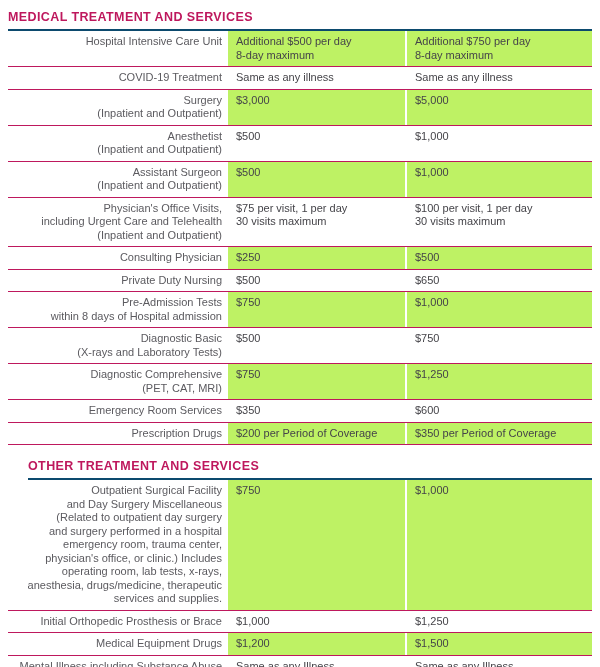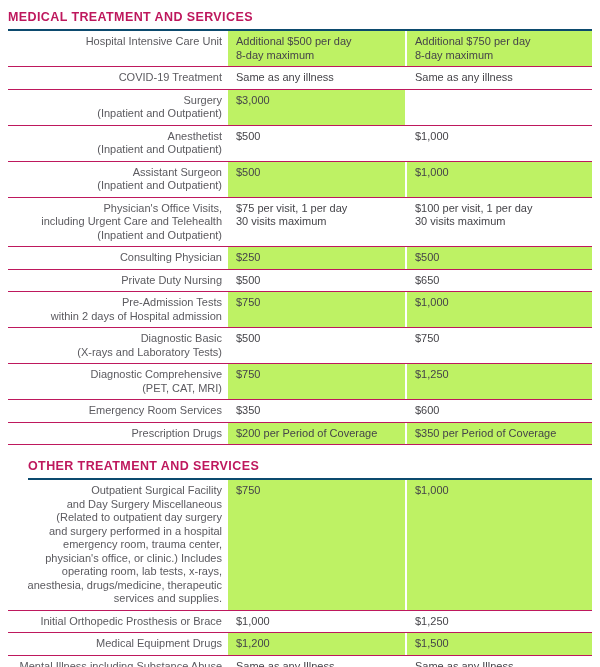--- a/index.html
+++ b/index.html
@@ -80,20 +80,21 @@
       </div>
       <div class="row">
         <div class="col col-label">COVID-19 Treatment</div>
         <div class="col col-val col-val1">Same as any illness</div>
         <div class="col col-val col-val2">Same as any illness</div>
       </div>
       <div class="row shaded">
         <div class="col col-label">Surgery
 (Inpatient and Outpatient)</div>
         <div class="col col-val col-val1">$3,000</div>
+        <div class="col col-val col-val2">$5,000</div>
       </div>
       <div class="row">
         <div class="col col-label">Anesthetist
 (Inpatient and Outpatient)</div>
         <div class="col col-val col-val1">$500</div>
         <div class="col col-val col-val2">$1,000</div>
       </div>
       <div class="row shaded">
         <div class="col col-label">Assistant Surgeon
 (Inpatient and Outpatient)</div>
@@ -114,21 +115,21 @@
         <div class="col col-val col-val1">$250</div>
         <div class="col col-val col-val2">$500</div>
       </div>
       <div class="row">
         <div class="col col-label">Private Duty Nursing</div>
         <div class="col col-val col-val1">$500</div>
         <div class="col col-val col-val2">$650</div>
       </div>
       <div class="row shaded">
         <div class="col col-label">Pre-Admission Tests
-within 2 days of Hospital admission</div>
+within 8 days of Hospital admission</div>
         <div class="col col-val col-val1">$750</div>
         <div class="col col-val col-val2">$1,000</div>
       </div>
       <div class="row">
         <div class="col col-label">Diagnostic Basic
 (X-rays and Laboratory Tests)</div>
         <div class="col col-val col-val1">$500</div>
         <div class="col col-val col-val2">$750</div>
       </div>
       <div class="row shaded">

